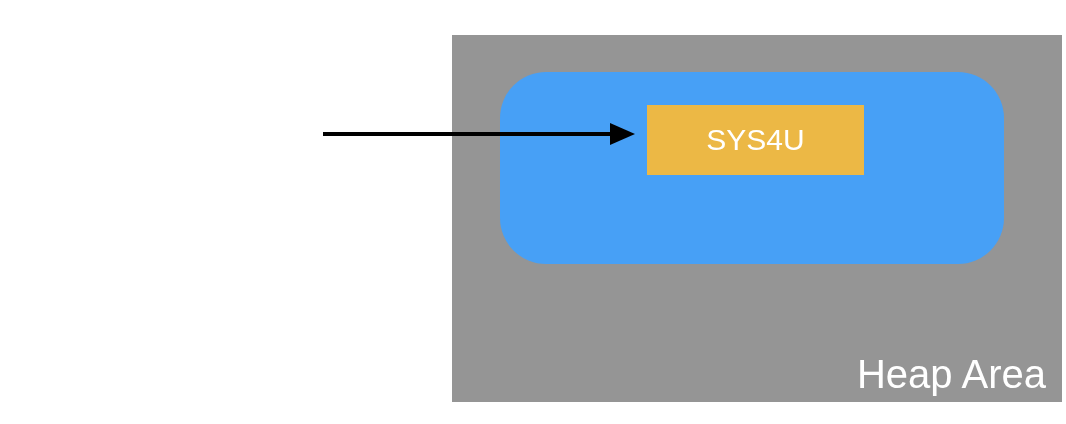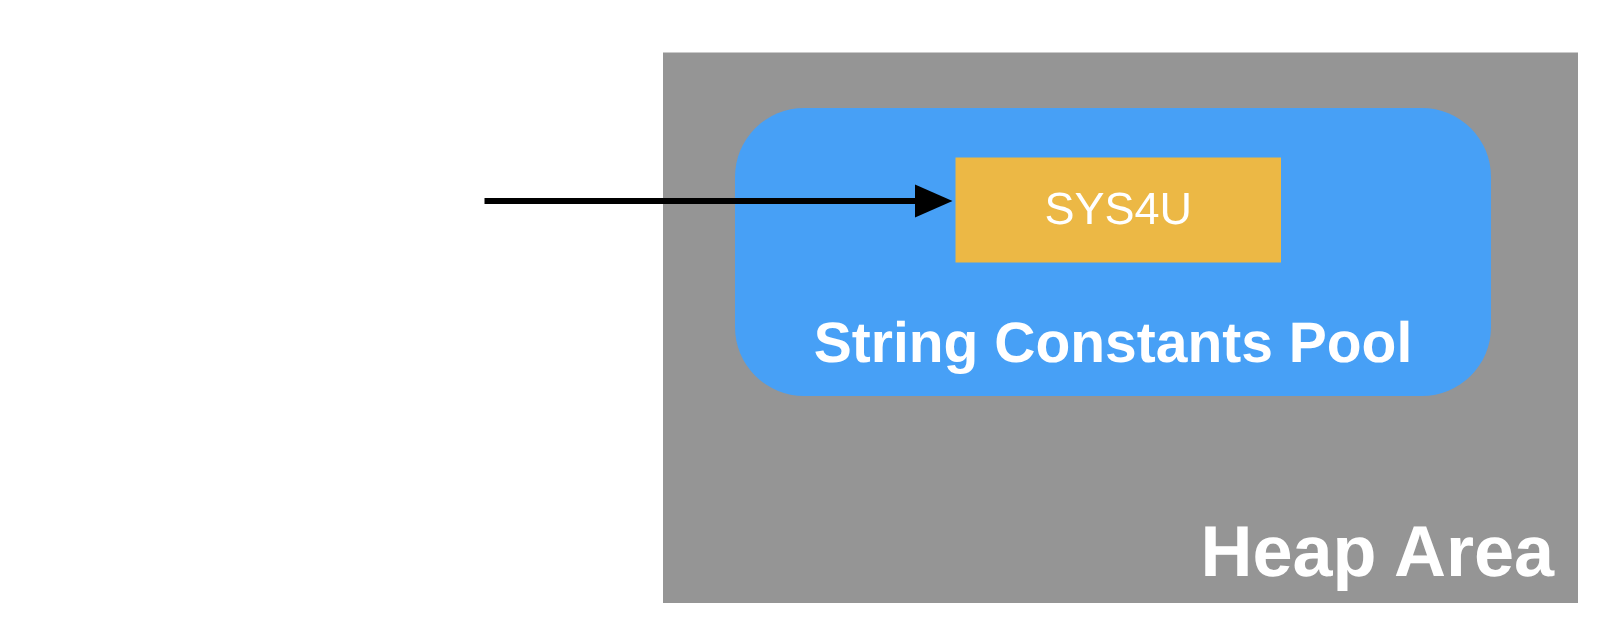--- a/index.html
+++ b/index.html
@@ -16,32 +16,32 @@
   }
   .canvas {
     position: relative;
     width: 1066px;
     height: 424px;
     background: #FFFFFF;
     overflow: hidden;
   }
   .heap {
     position: absolute;
-    left: 442px;
+    left: 452px;
     top: 35px;
     width: 610px;
     height: 367px;
     background: var(--heap-gray);
   }
   .heap-label {
     position: absolute;
     right: 16px;
     bottom: 6px;
-    font-size: 48px;
-    font-weight: bold;
+    font-size: 40px;
+    font-weight: normal;
     line-height: 1.1;
     color: var(--text-white);
   }
   .pool {
     position: absolute;
     left: 48px;
     top: 37px;
     width: 504px;
     height: 192px;
     border-radius: 46px;
@@ -98,21 +98,20 @@
 </head>
 <body>
 
 <div class="canvas">
 
   <div class="heap">
     <div class="pool">
       <div class="string-box">
         <span>SYS4U</span>
       </div>
-      <div class="pool-label">String Constants Pool</div>
     </div>
     <div class="heap-label">Heap Area</div>
   </div>
 
 
   <svg class="arrow-svg" viewBox="0 0 322 40" xmlns="http://www.w3.org/2000/svg">
     <line class="arrow-line" x1="1" y1="20" x2="292" y2="20"></line>
     <polygon class="arrow-head" points="288,9 313,20 288,31"></polygon>
   </svg>
 

